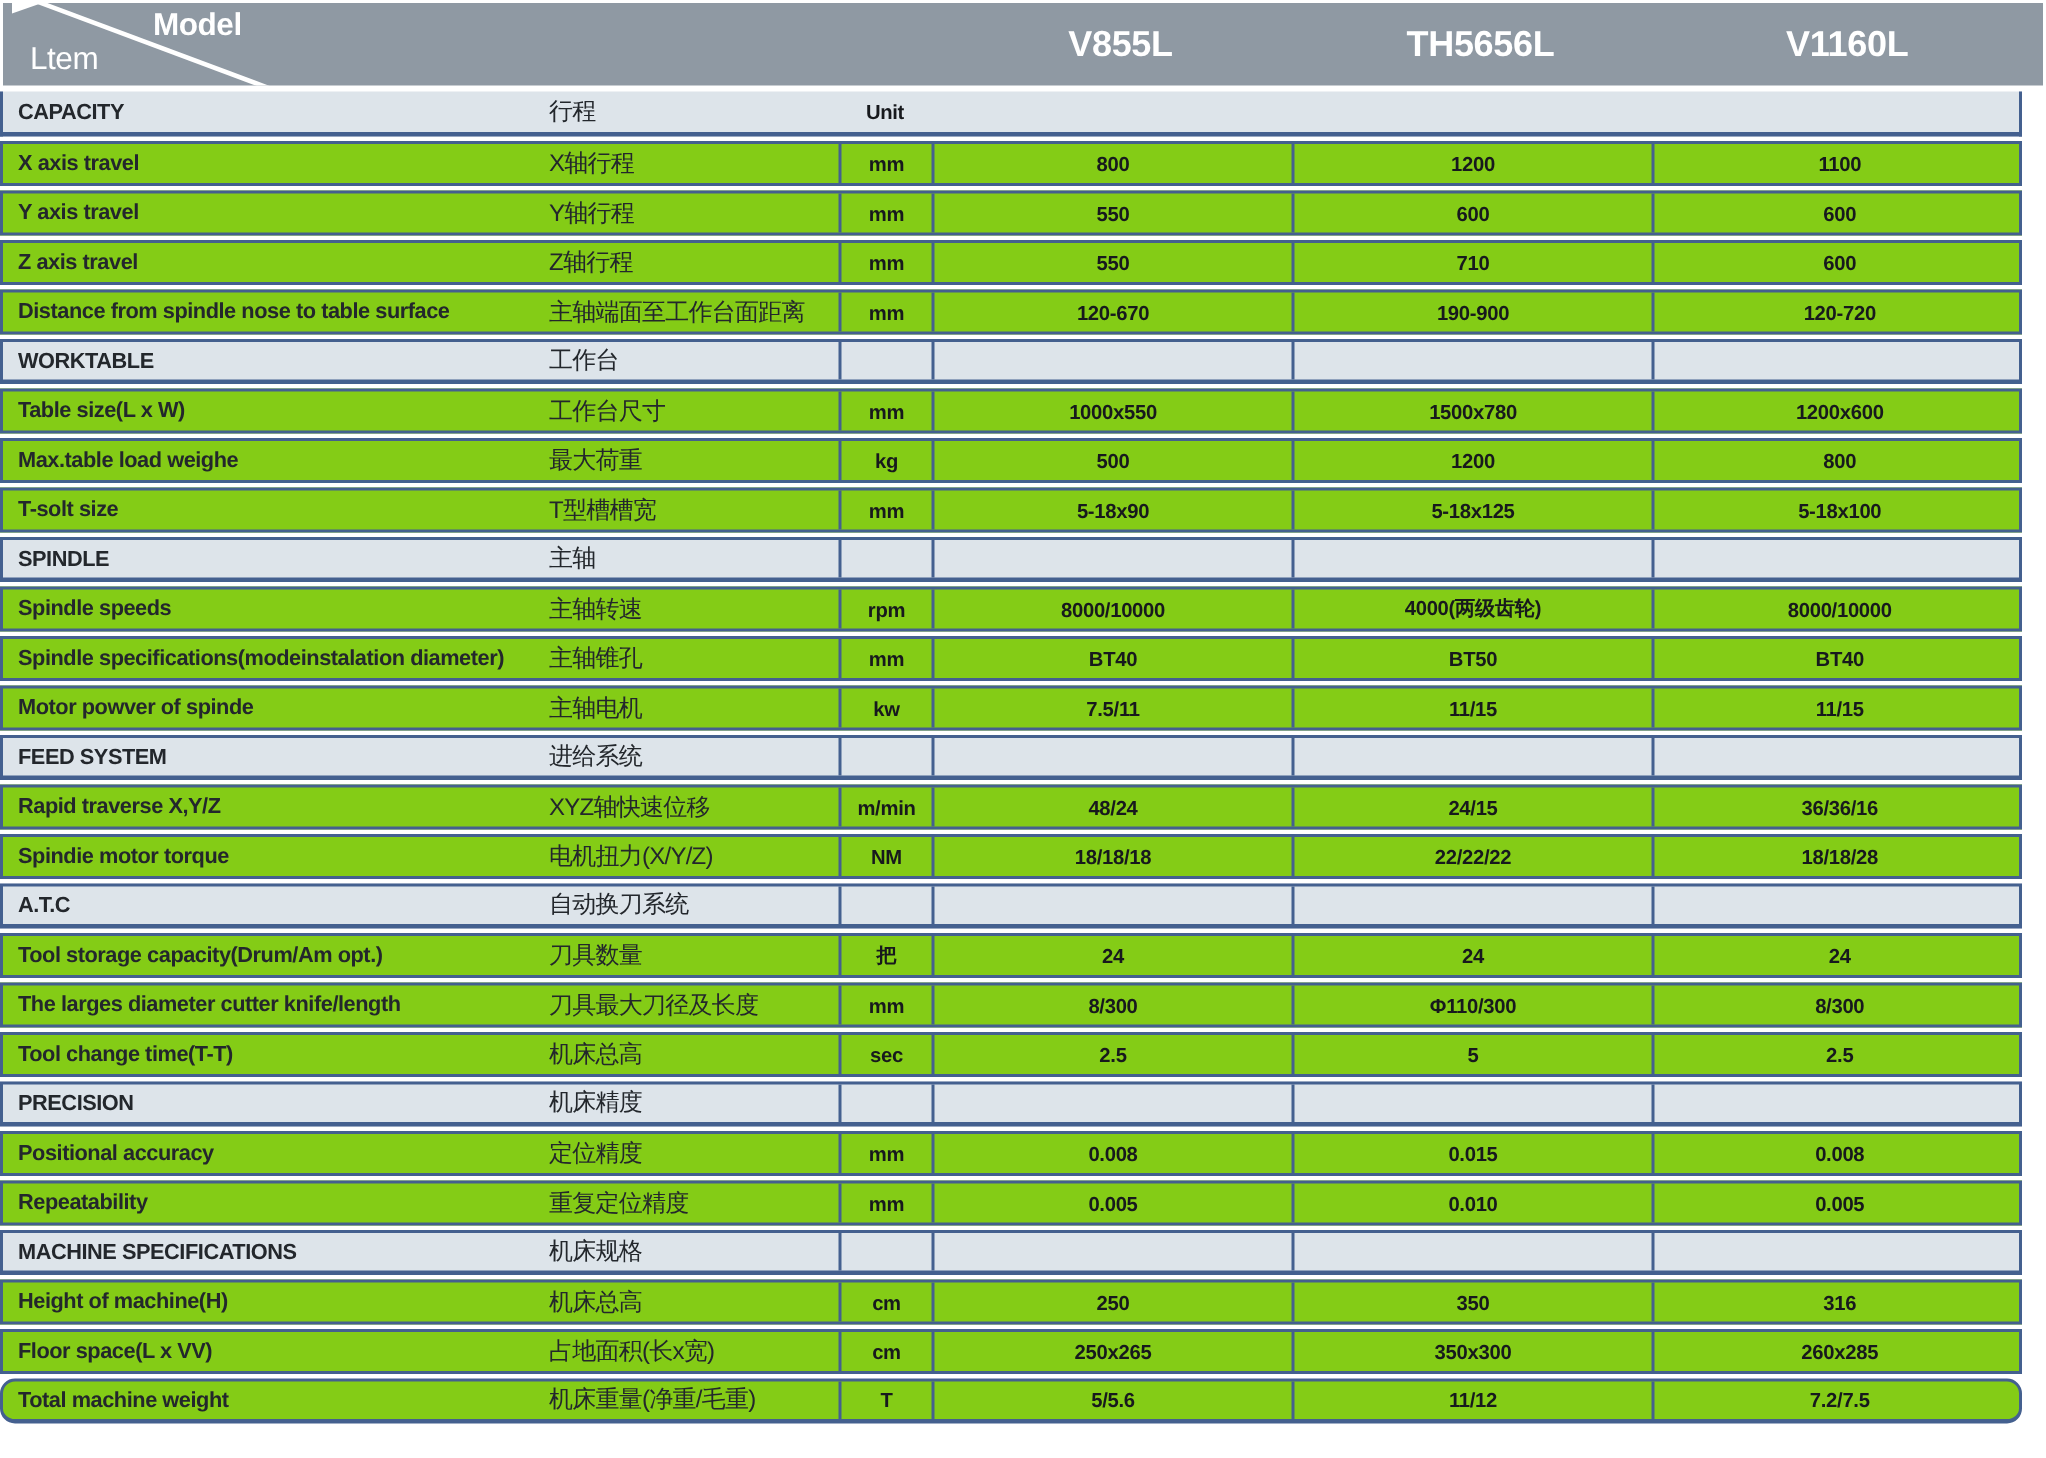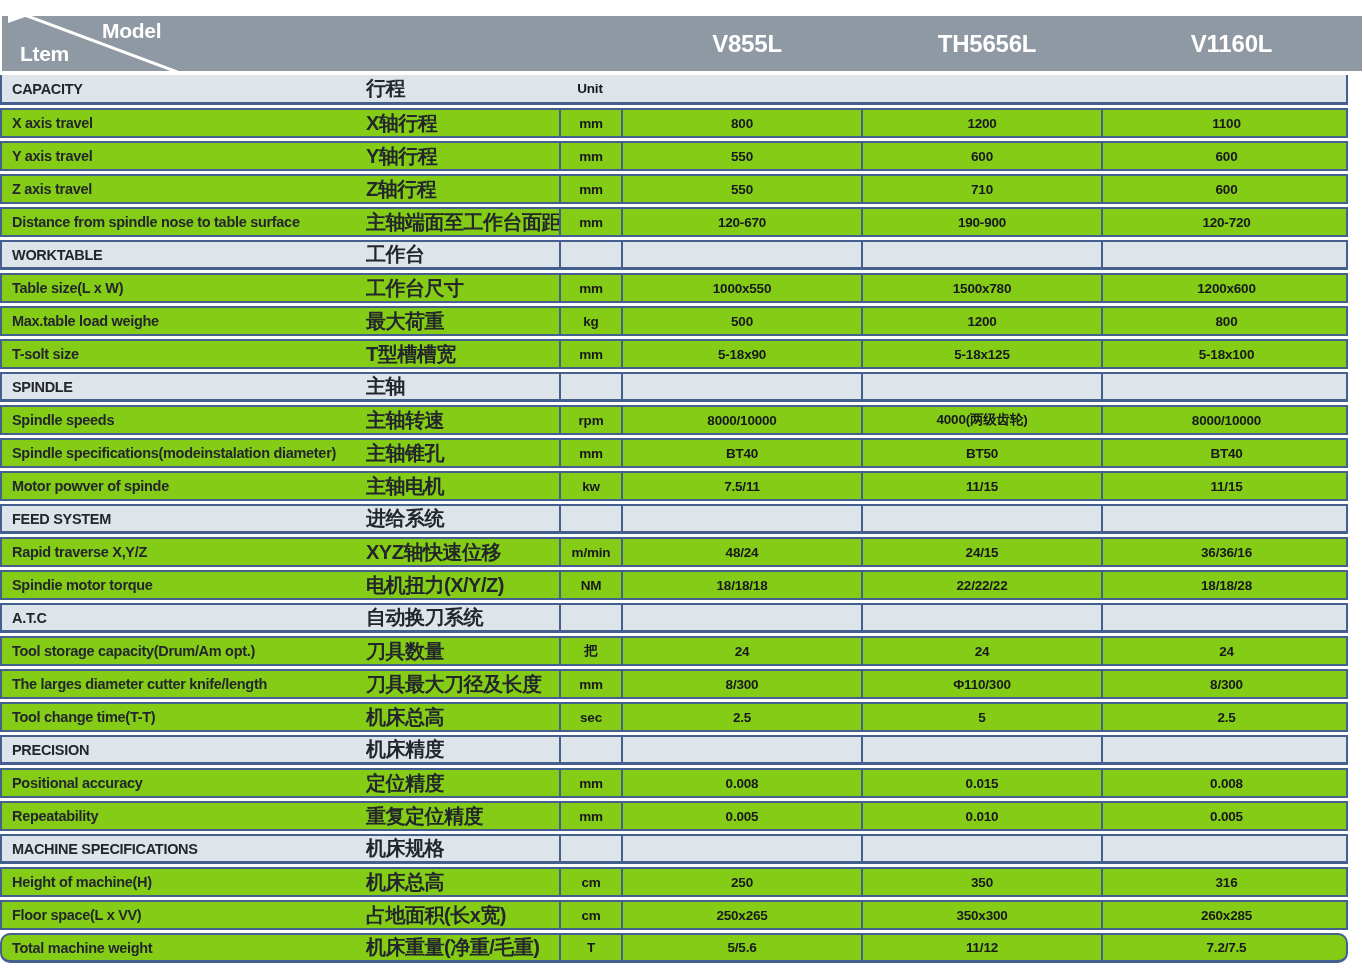--- a/index.html
+++ b/index.html
@@ -5,43 +5,43 @@
   :root{
     --navy:#44608f;
     --header-bg:#8f99a3;
     --section-bg:#dde4ea;
     --txt:#23272c;
     --val:#17191d;
   }
   *{box-sizing:border-box;margin:0;padding:0;}
   html,body{width:1364px;height:972px;background:#fff;overflow:hidden;
     font-family:"Liberation Sans","DejaVu Sans",sans-serif;}
-  .page{position:relative;width:1364px;height:972px;padding-top:16px;}
+  .page{position:relative;width:1364px;height:972px;padding-top:2px;}
 
   
   .thead{position:relative;height:55px;background:var(--header-bg);margin:0 2px 4px 2px;}
   .diag-svg{position:absolute;left:6px;top:0;width:180px;height:55px;}
   .corner-model{position:absolute;left:100px;top:3px;color:#fff;font-weight:bold;
     font-size:21px;letter-spacing:-0.3px;}
-  .corner-item{position:absolute;left:18px;top:26px;color:#fff;font-weight:bold;
+  .corner-item{position:absolute;left:18px;top:26px;color:#fff;font-weight:normal;
     font-size:21px;letter-spacing:-0.3px;}
   .head-grid{position:absolute;left:6px;top:0;width:1348px;height:55px;display:grid;
     grid-template-columns:364px 193px 62px 240px 240px 249px;}
   .hcell{display:flex;align-items:center;justify-content:center;color:#fff;
     font-weight:bold;font-size:24px;letter-spacing:-0.2px;}
 
   
   .tbody{margin-left:0;width:1348px;}
   .row{display:grid;grid-template-columns:364px 193px 62px 240px 240px 249px;
     height:30px;border:2px solid var(--navy);margin-top:3px;background:#84cc16;}
   .row:first-child{margin-top:0;}
   .cell{display:flex;align-items:center;overflow:hidden;white-space:nowrap;}
   .c-en{padding-left:10px;font-size:14.5px;font-weight:bold;color:var(--txt);
     letter-spacing:-0.3px;}
-  .c-cn{font-size:20px;font-weight:bold;color:var(--txt);letter-spacing:-0.5px;}
+  .c-cn{font-size:16px;font-weight:normal;color:var(--txt);letter-spacing:-0.5px;}
   .c-unit,.c-val{justify-content:center;border-left:2px solid var(--navy);
     font-size:13.5px;font-weight:bold;color:var(--val);letter-spacing:-0.2px;}
 
   .section-row{background:var(--section-bg);border-bottom-width:3px;}
   .section-row .c-en{font-size:14.5px;}
   .first-section{border-top:none;}
   .first-section .c-unit,.first-section .c-val{border-left:none;text-align:center;}
   .last-row{border-bottom-width:3px;border-radius:10px;}
 </style>
 </head>

